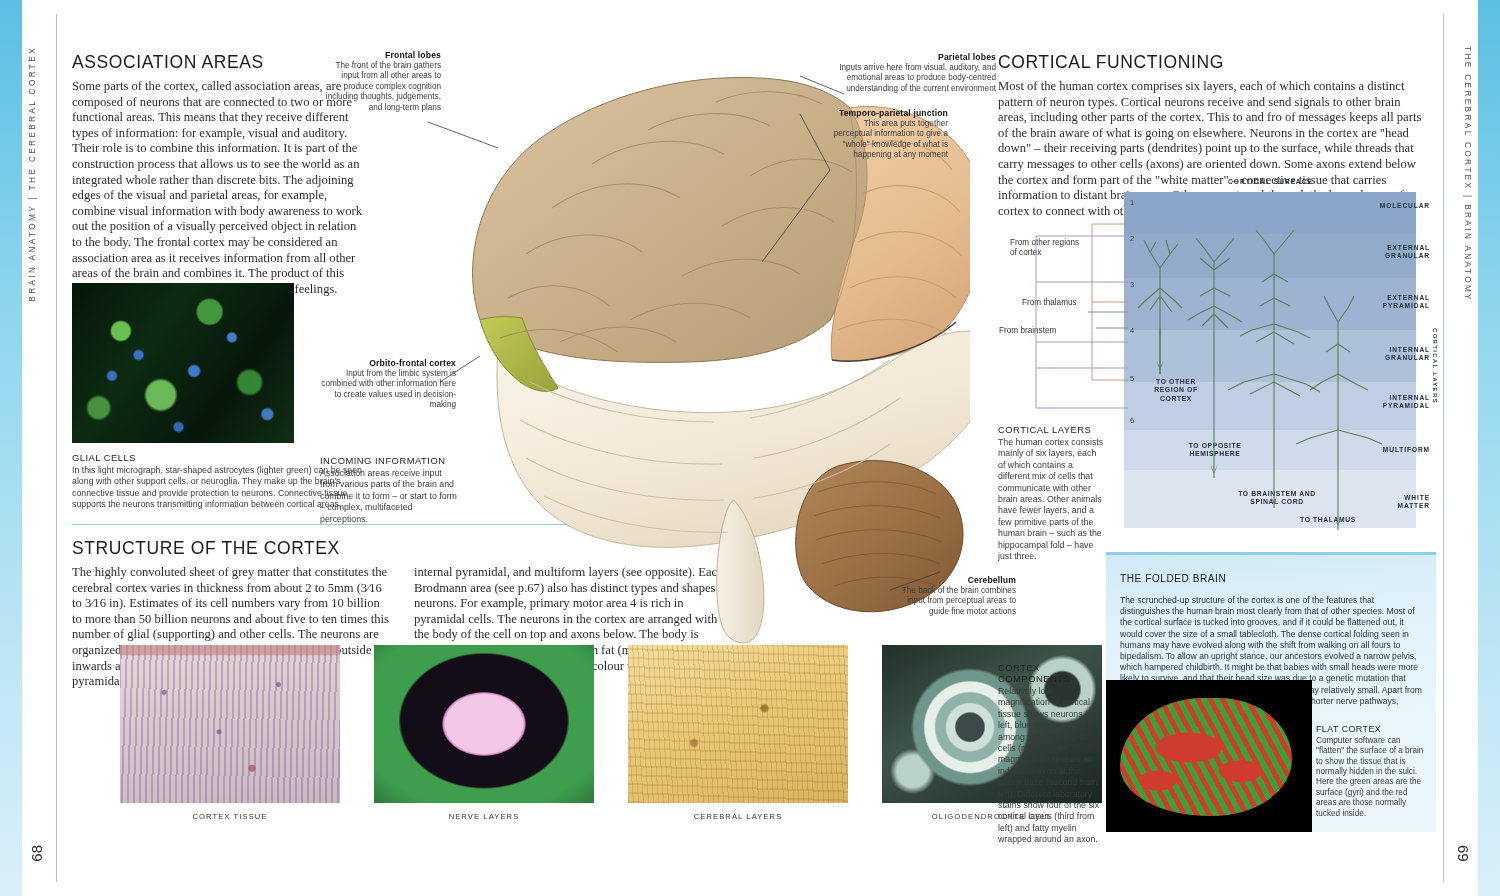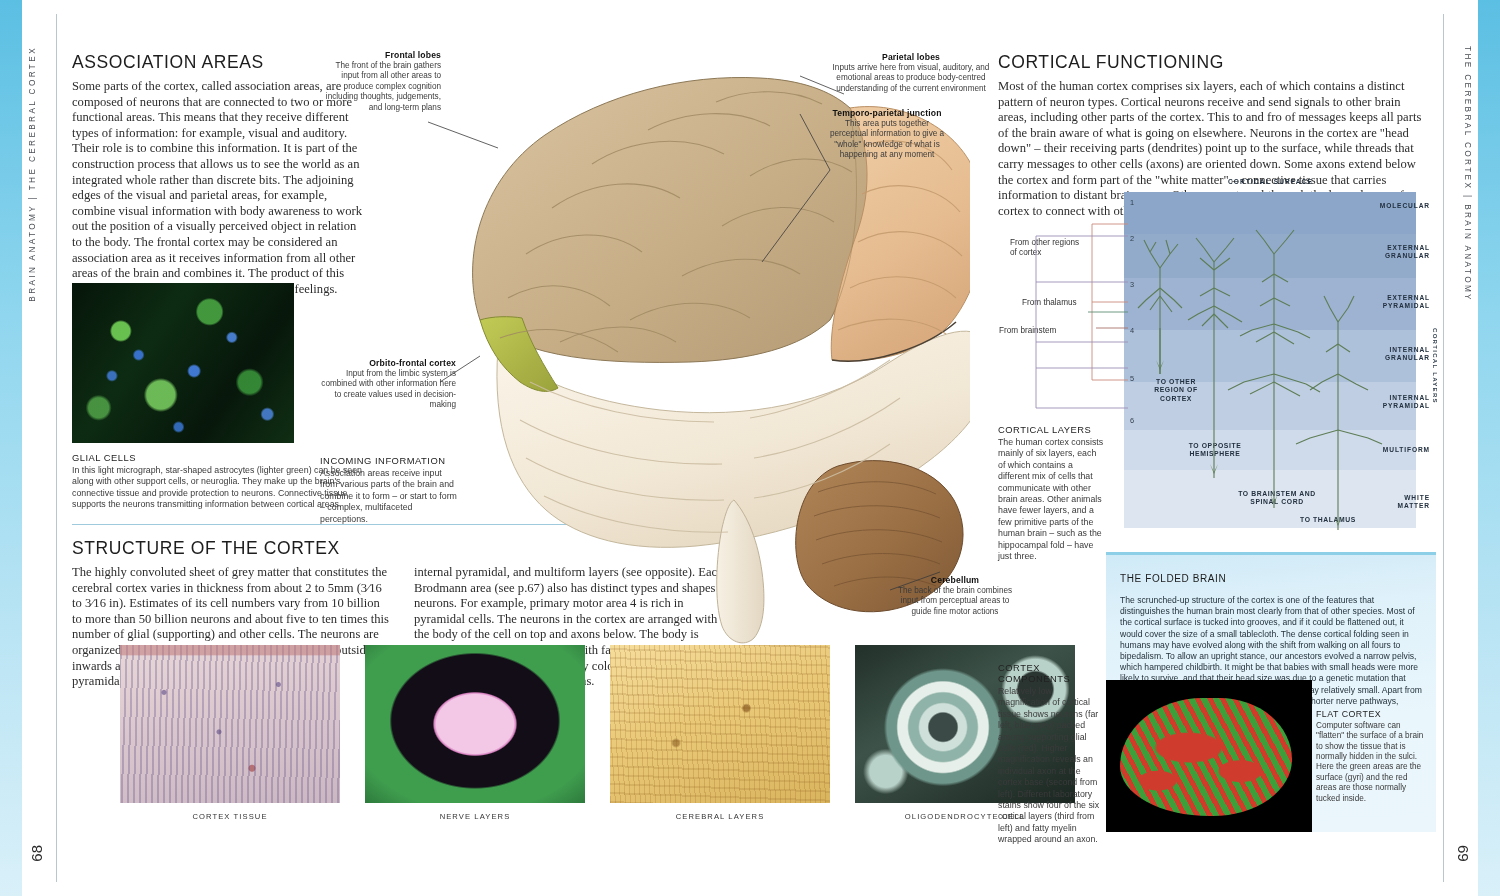--- a/index.html
+++ b/index.html
@@ -81,21 +81,21 @@
       radial-gradient(circle at 48% 90%, rgba(60,125,225,.8) 0 4px, transparent 6px),
       linear-gradient(125deg,#06150a 0%,#0d2b12 35%,#07170b 70%,#102f14 100%);
   }
   #glial-cap { position:absolute; left:72px; top:452px; width:292px; }
   .hr-blue { height:1px; background:#9fc9dc; }
 
   #structure { position:absolute; left:72px; top:538px; width:660px; }
   #struct-cols { display:flex; gap:24px; margin-top:5px; }
   #struct-cols > div { width:318px; }
 
-  .photo-strip { position:absolute; left:72px; top:645px; width:940px; display:flex; gap:25px;padding-left:48px; }
+  .photo-strip { position:absolute; left:72px; top:645px; width:940px; display:flex; gap:34px;padding-left:48px; }
   .photo { width:220px; }
   .photo .img { width:220px; height:158px; border:0; }
   .photo .lbl {
     text-align:center; font-size:7.6px; letter-spacing:1.1px; color:#333;
     margin-top:9px; font-family:"Liberation Sans", sans-serif;
   }
   .img-cortex-tissue{
     background:
       linear-gradient(180deg, rgba(190,120,120,.55) 0 6%, rgba(255,255,255,0) 7%),
       repeating-linear-gradient(92deg, rgba(90,70,130,.30) 0 2px, rgba(255,255,255,0) 2px 6px),
@@ -128,21 +128,21 @@
       linear-gradient(150deg,#223029 0%,#3d5349 40%,#1b2621 100%);
   }
 
   
   #brain { position:absolute; left:330px; top:30px; width:640px; height:630px; }
 
   .anno { position:absolute; font-family:"Liberation Sans", sans-serif; }
   .anno .t { font-size:8.6px; font-weight:bold; color:#111; margin-bottom:1px; letter-spacing:.15px;}
   .anno .d { font-size:8.2px; line-height:10.4px; color:#3b3b3b; }
   .anno.r { text-align:right; }
-  .anno.l { text-align:center; }
+  .anno.l { text-align:right; }
 
   
   #cortfunc { position:absolute; left:998px; top:52px; width:432px; }
 
   #layerdiag { position:absolute; left:1000px; top:178px; width:436px; height:360px; }
   .lay-band { position:absolute; left:124px; width:292px; }
   .lay-label {
     position:absolute; right:6px; font-size:6.6px; letter-spacing:.9px;
     color:#22303f; text-align:right; line-height:8px; font-weight:bold;
   }
@@ -183,21 +183,21 @@
       radial-gradient(ellipse 26% 20% at 22% 70%, #cf3b2c 0 40%, rgba(0,0,0,0) 44%),
       repeating-linear-gradient(62deg, #d23b2a 0 5px, #3c9f3a 5px 11px),
       #000;
       border-radius:48% 42% 46% 52%/58% 52% 48% 42%;
       box-shadow:0 0 0 14px #000;
   }
   #flat-wrap{
     position:absolute; left:0; bottom:0; width:206px; height:152px;
     background:#000; overflow:hidden;
   }
-  #flat-cap { position:absolute; right:12px; bottom:28px; width:108px; }
+  #flat-cap { position:absolute; right:12px; bottom:13px; width:108px; }
   #flat-cap .cap-title{ font-size:8.8px; }
   #flat-cap .cap-body{ font-size:8.2px; line-height:10.4px; }
 </style>
 </head>
 <body>
 
 <div class="spread">
 
   <div class="edge-tab left"></div>
   <div class="edge-tab right"></div>

